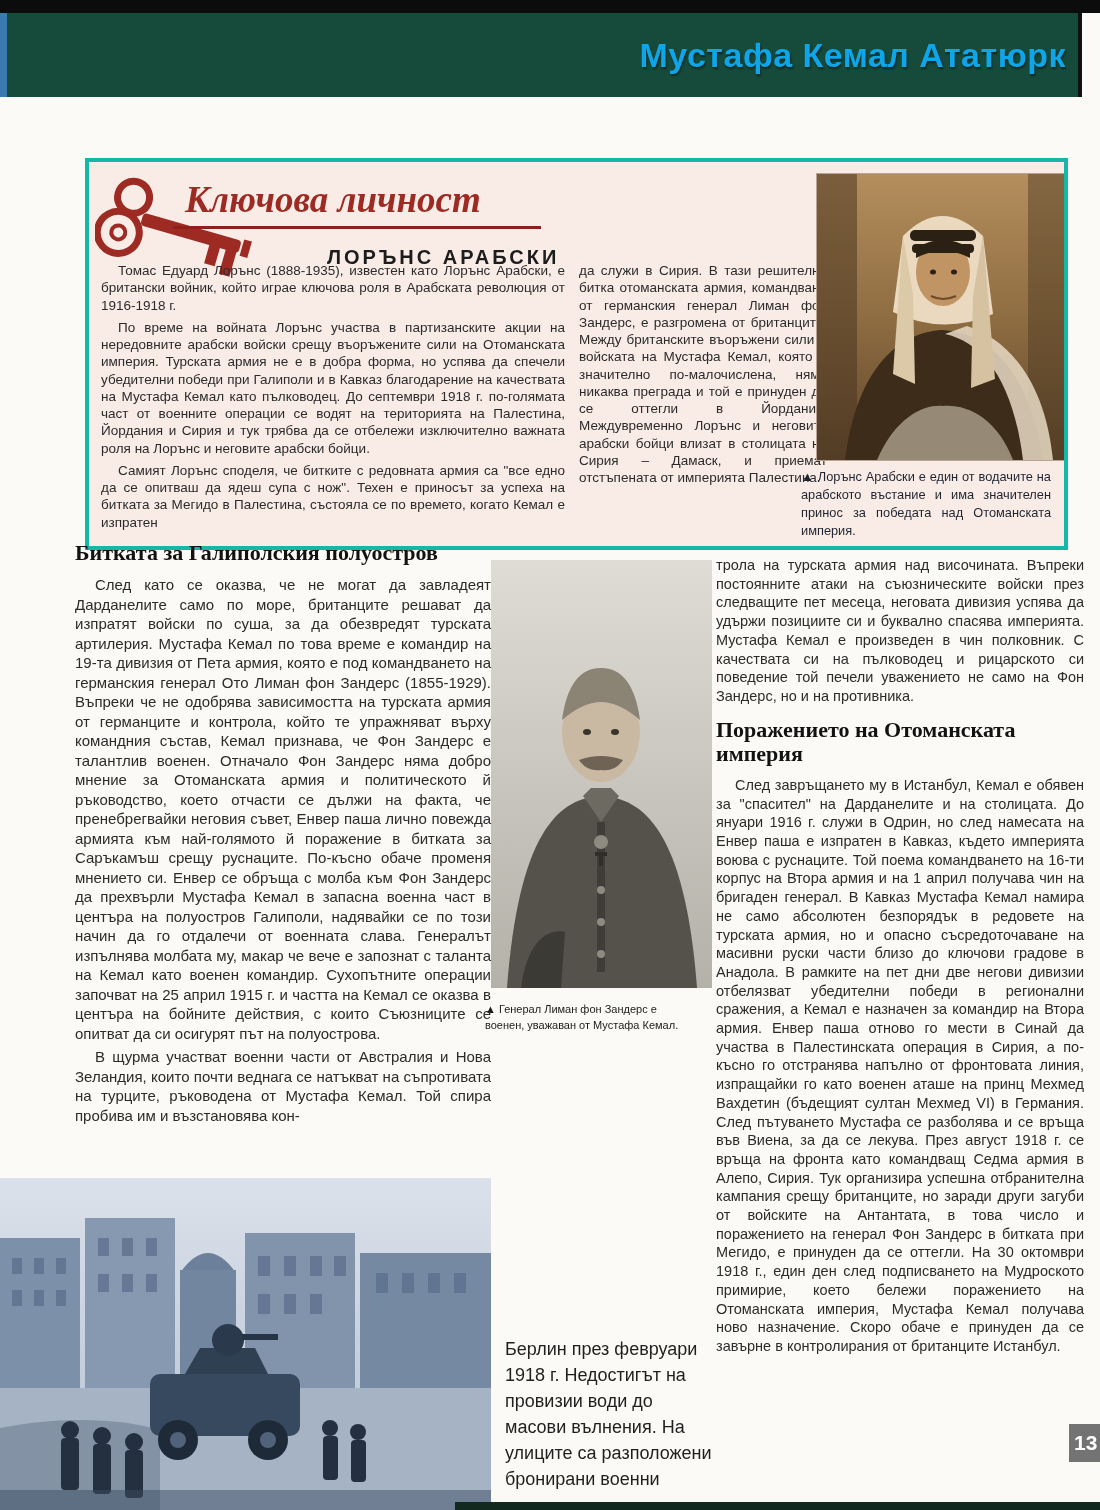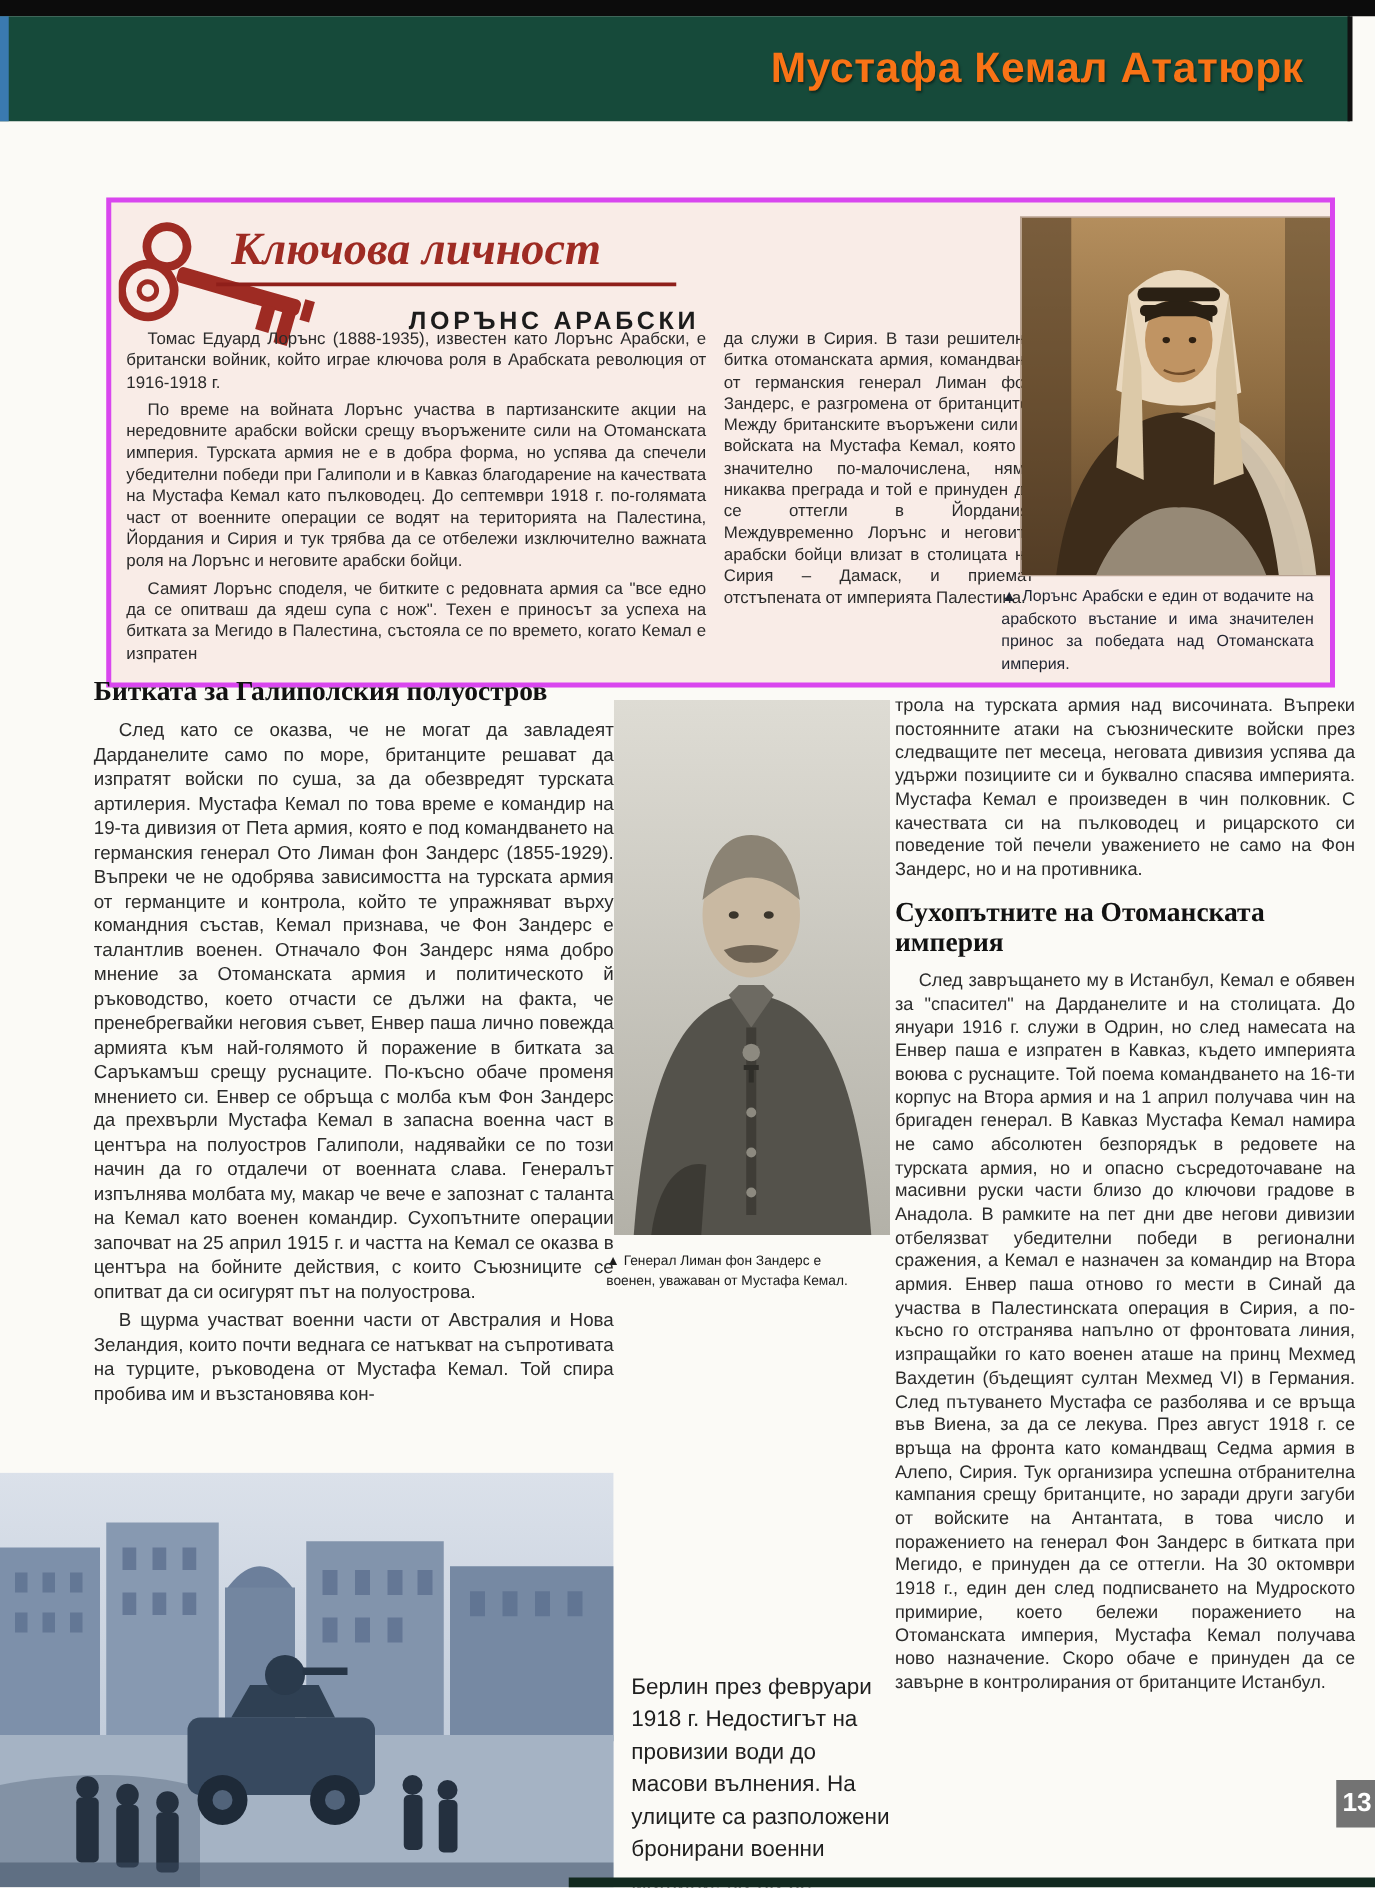--- a/index.html
+++ b/index.html
@@ -8,29 +8,29 @@
     background:#fbfaf6; font-family:"Liberation Sans", sans-serif; color:#2b2b2b;
   }
   .abs { position:absolute; }
 
   
   .scan-top { left:0; top:0; width:1100px; height:13px; background:#0c0c0c; }
   .green-band { left:0; top:13px; width:1080px; height:84px; background:#164a3a; }
   .band-edge-line { left:1078px; top:13px; width:4px; height:84px; background:#111; }
   .blue-sliver { left:0; top:13px; width:7px; height:84px; background:#3a7ab0; }
   .green-band h1 {
-    position:absolute; right:37px; top:50%; transform:translateY(-50%);
-    margin:0; color:#f97316; font-size:34px; font-weight:bold; letter-spacing:0.5px;
+    position:absolute; right:14px; top:50%; transform:translateY(-50%);
+    margin:0; color:#0ea5e9; font-size:34px; font-weight:bold; letter-spacing:0.5px;
     text-shadow:1px 2px 2px rgba(0,0,0,0.45); font-family:"Liberation Sans", sans-serif;
   }
 
   
   .keybox {
     left:85px; top:158px; width:983px; height:392px; box-sizing:border-box;
-    background:#f9ece7; border:4px solid #d946ef; overflow:hidden;
+    background:#f9ece7; border:4px solid #14b8a6; overflow:hidden;
   }
   .key-icon { position:absolute; left:6px; top:10px; width:175px; height:115px; }
   .kb-title {
     position:absolute; left:84px; top:16px; font-family:"Liberation Serif", serif;
     font-style:italic; font-weight:bold; font-size:37px; color:#9e2b23;
     padding:0 60px 5px 12px; border-bottom:3px solid #8f1f1a;
   }
   .kb-subtitle {
     position:absolute; left:238px; top:84px; font-size:20px; font-weight:bold;
     letter-spacing:3px; color:#1c1c1c;
@@ -159,21 +159,21 @@
     <ellipse cx="96" cy="172" rx="4" ry="3" fill="#3a352c"></ellipse>
     <ellipse cx="124" cy="172" rx="4" ry="3" fill="#3a352c"></ellipse>
     <path d="M88 200 Q 110 192 132 200 Q 124 212 110 210 Q 96 212 88 200 Z" fill="#6e6354"></path>
     <path d="M30 428 C 36 380 58 368 74 372 L 70 428 Z" fill="#3c3a34"></path>
   </svg>
 </figure>
 <div class="abs sanders-caption">▲ Генерал Лиман фон Зандерс е военен, уважаван от Мустафа Кемал.</div>
 
 <section class="abs col-right">
   <p class="noindent">трола на турската армия над височината. Въпреки постоянните атаки на съюзническите войски през следващите пет месеца, неговата дивизия успява да удържи позициите си и буквално спасява империята. Мустафа Кемал е произведен в чин полковник. С качествата си на пълководец и рицарското си поведение той печели уважението не само на Фон Зандерс, но и на противника.</p>
-  <h2 class="serif-head">Сухопътните на Отоманската империя</h2>
+  <h2 class="serif-head">Поражението на Отоманската империя</h2>
   <p>След завръщането му в Истанбул, Кемал е обявен за "спасител" на Дарданелите и на столицата. До януари 1916 г. служи  в Одрин, но след намесата на Енвер паша е изпратен в Кавказ, където империята воюва с руснаците. Той поема командването на 16-ти корпус на Втора армия и на 1 април получава чин на бригаден генерал. В Кавказ Мустафа Кемал намира не само абсолютен безпорядък в редовете на турската армия, но и опасно съсредоточаване на масивни руски части близо до ключови градове в Анадола. В рамките на пет дни две негови дивизии отбелязват убедителни победи в регионални сражения, а Кемал е назначен за командир на Втора армия. Енвер паша отново го мести в Синай да участва в Палестинската операция в Сирия, а по-късно го отстранява напълно от фронтовата линия, изпращайки го като военен аташе на принц Мехмед Вахдетин (бъдещият султан Мехмед VI) в Германия. След пътуването Мустафа се разболява и се връща във Виена, за да се лекува. През август 1918 г. се връща на фронта като командващ Седма армия в Алепо, Сирия. Тук  организира успешна отбранителна кампания срещу британците, но заради други загуби от войските на Антантата, в това число и поражението на генерал Фон Зандерс в битката при Мегидо, е принуден да се оттегли. На 30 октомври 1918 г., един ден след подписването на Мудроското примирие, което бележи поражението на Отоманската империя, Мустафа Кемал получава ново назначение. Скоро обаче е принуден да се завърне в контролирания от британците Истанбул.</p>
 </section>
 
 <figure class="abs berlin-photo" style="margin:0;">
   <svg width="491" height="332" viewBox="0 0 491 332" aria-hidden="true">
     <defs>
       <linearGradient id="sky" x1="0" y1="0" x2="0" y2="1">
         <stop offset="0" stop-color="#dbe1ea"></stop>
           <stop offset="1" stop-color="#b4c1d2"></stop>
       </linearGradient>

